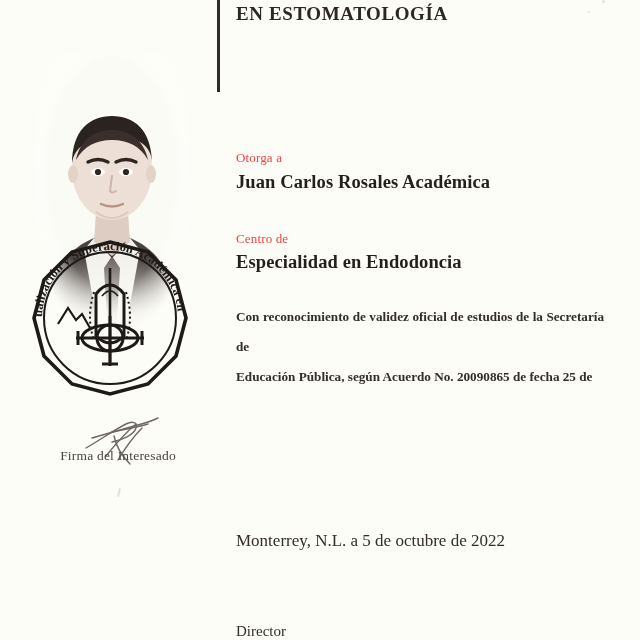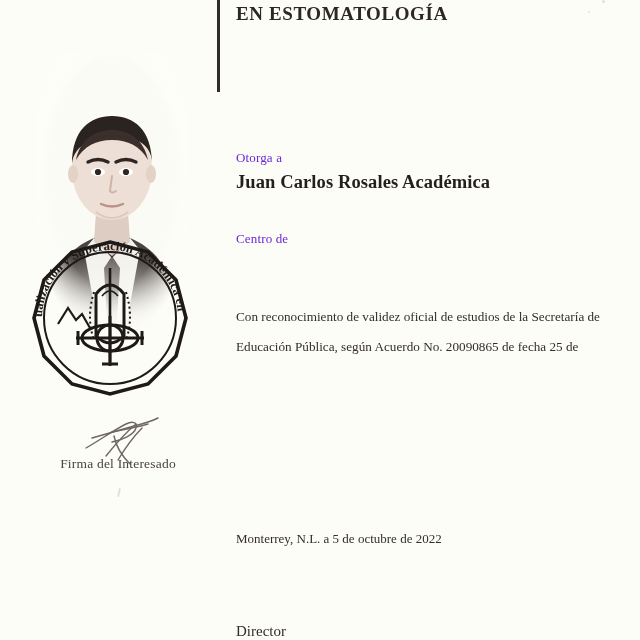--- a/index.html
+++ b/index.html
@@ -78,21 +78,21 @@
   }
   .sig-scribble {
     position: absolute;
     left: 44px;
     top: -6px;
     width: 120px;
     height: 56px;
   }
   .sig-caption {
     position: relative;
-    margin-top: 38px;
+    margin-top: 30px;
     font-size: 13.5px;
     letter-spacing: .2px;
     color: #4a4340;
     white-space: nowrap;
   }
 
   
   .right-col {
     position: absolute;
     left: 236px;
@@ -110,21 +110,21 @@
     font-weight: 700;
     letter-spacing: .6px;
     color: #2d2724;
     white-space: nowrap;
   }
 
   .label {
     position: absolute;
     left: 0;
     font-size: 13px;
-    color: #6d28d9;
+    color: #ef4444;
     letter-spacing: .15px;
     white-space: nowrap;
   }
   .value {
     position: absolute;
     left: 0;
     font-size: 18.5px;
     font-weight: 700;
     color: #241f1c;
     letter-spacing: .1px;
@@ -139,28 +139,29 @@
   .paragraph {
     position: absolute;
     left: 0;
     top: 302px;
     width: 368px;
     font-size: 13.2px;
     line-height: 30px;
     text-align: justify;
     text-justify: inter-word;
     color: #332d29;
+    font-weight: bold;
   }
   .paragraph .last-line { text-align: left; }
 
   .place-date {
     position: absolute;
     left: 0;
     top: 531px;
-    font-size: 13px;
+    font-size: 17px;
     color: #332d29;
     white-space: nowrap;
   }
 
   .director-label {
     position: absolute;
     left: 0;
     top: 623px;
     font-size: 15px;
     color: #332d29;
@@ -308,20 +309,21 @@
   <div class="right-col">
 
     <div class="doc-title">EN ESTOMATOLOGÍA</div>
 
     <div class="label lbl-otorga">Otorga a</div>
 
     <div class="value val-name">Juan Carlos Rosales Académica</div>
 
     <div class="label lbl-diploma">Centro de</div>
 
+    <div class="value val-program">Especialidad en Endodoncia</div>
 
     <div class="paragraph">
       <div>Con reconocimiento de validez oficial de estudios de la Secretaría de</div>
       <div>Educación Pública, según Acuerdo No. 20090865 de fecha 25 de</div>
     </div>
 
     <div class="place-date">Monterrey, N.L. a 5 de octubre de 2022</div>
 
     <div class="director-label">Director</div>
 

